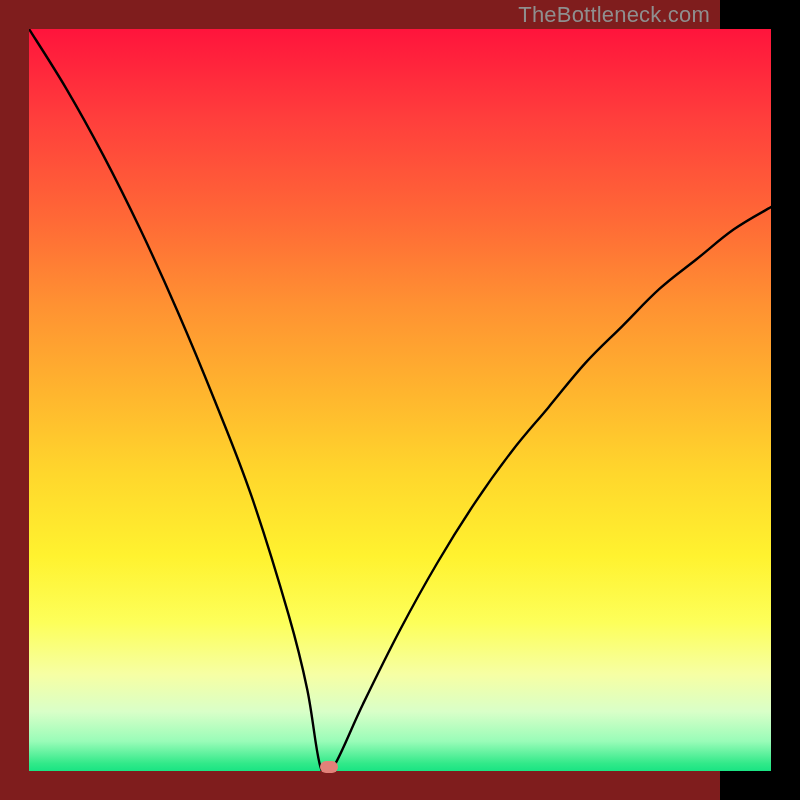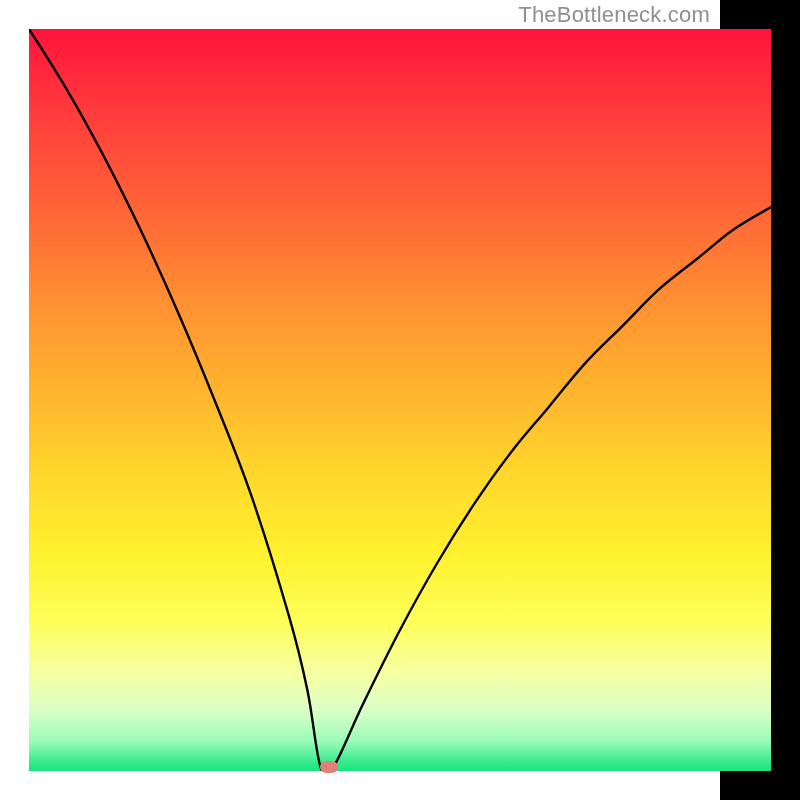--- a/index.html
+++ b/index.html
@@ -9,21 +9,21 @@
     height: 800px;
     background: #000;
     overflow: hidden;
   }
   .frame {
     position: absolute;
     left: 0;
     top: 0;
     width: 720px;
     height: 800px;
-    background: #ffffff;
+    background: #7f1d1d;
   }
   .plot-area {
     position: absolute;
     left: 29px;
     top: 29px;
     width: 742px;
     height: 742px;
     background: linear-gradient(to bottom,
       #ff143c 0%,
       #ff3e3c 12%,

